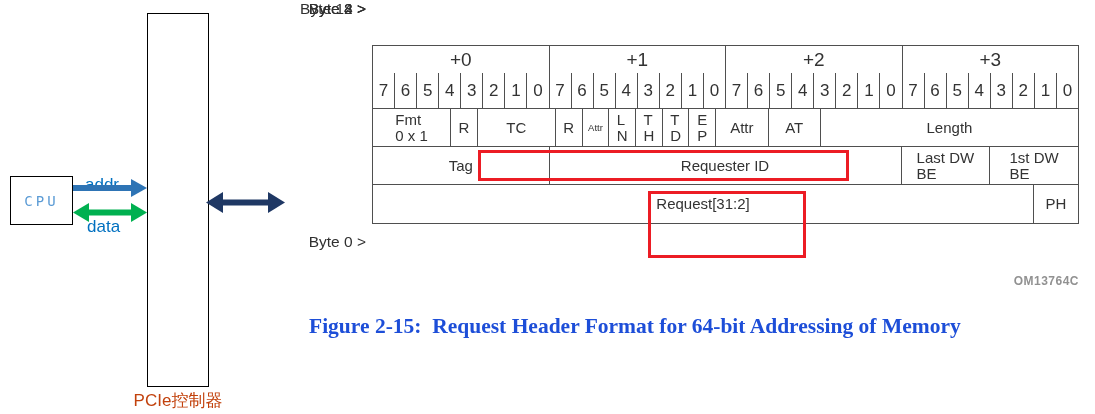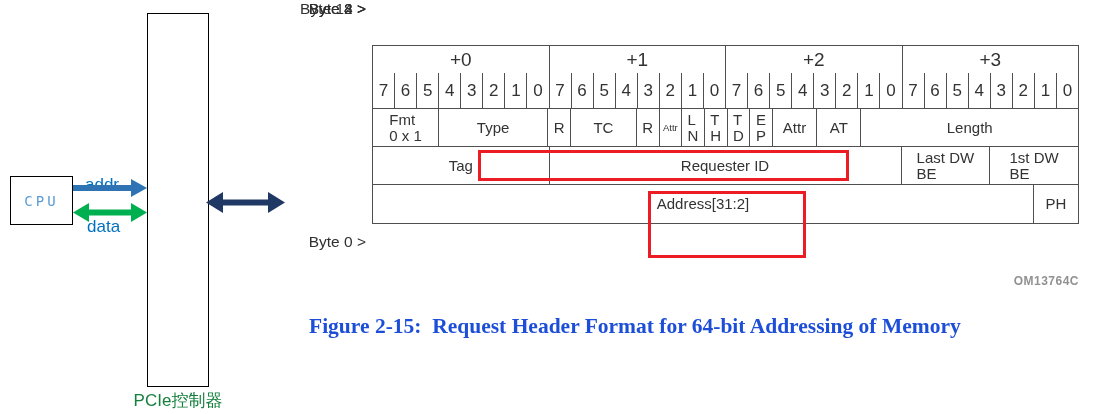--- a/index.html
+++ b/index.html
@@ -17,21 +17,21 @@
     display:flex;align-items:center;justify-content:center;
     font-family:"DejaVu Sans Mono","Liberation Mono",monospace;
     font-size:14px;letter-spacing:3px;color:#5B9BD5;
   }
   .controller-box{
     position:absolute;left:147px;top:13px;width:62px;height:374px;
     border:1.5px solid #000;background:#fff;
   }
   .controller-label{
     position:absolute;left:112px;top:389px;width:132px;text-align:center;
-    font-size:17px;color:#15803d;
+    font-size:17px;color:#c2410c;
   }
   .flow-label{position:absolute;font-size:17px;color:#0070C0;}
   .addr-label{left:85px;top:175px;}
   .data-label{left:87px;top:217px;}
   .arrow-svg{position:absolute;display:block;}
 
   
   .byte-label{
     position:absolute;left:276px;width:90px;text-align:right;
     font-size:15.5px;color:#303030;
@@ -172,21 +172,20 @@
           <div class="bit">2</div>
           <div class="bit">1</div>
           <div class="bit">0</div>
         </div>
       </div>
     </div>
   <div>
       <div class="trow">
         <div class="fcell" style="flex: 3 1 0px;">Fmt
 0 x 1</div>
-        <div class="fcell" style="flex: 5 1 0px;">Type</div>
         <div class="fcell" style="flex: 1 1 0px;">R</div>
         <div class="fcell" style="flex: 3 1 0px;">TC</div>
         <div class="fcell" style="flex: 1 1 0px;">R</div>
         <div class="fcell small" style="flex: 1 1 0px;">Attr</div>
         <div class="fcell" style="flex: 1 1 0px;">L
 N</div>
         <div class="fcell" style="flex: 1 1 0px;">T
 H</div>
         <div class="fcell" style="flex: 1 1 0px;">T
 D</div>
@@ -198,21 +197,21 @@
       </div>
       <div class="trow">
         <div class="fcell" style="flex: 8 1 0px;">Tag</div>
         <div class="fcell" style="flex: 16 1 0px;">Requester ID</div>
         <div class="fcell" style="flex: 4 1 0px;">Last DW
 BE</div>
         <div class="fcell" style="flex: 4 1 0px;">1st DW
 BE</div>
       </div>
       <div class="trow">
-        <div class="fcell" style="flex: 30 1 0px;">Address[31:2]</div>
+        <div class="fcell" style="flex: 30 1 0px;">Request[31:2]</div>
         <div class="fcell" style="flex: 2 1 0px;">PH</div>
       </div>
     </div>
 </div>
 
 <div class="hl-box hl-req-tag"></div>
 <div class="hl-box hl-address"></div>
 
 <div class="plate-code">OM13764C</div>
 

